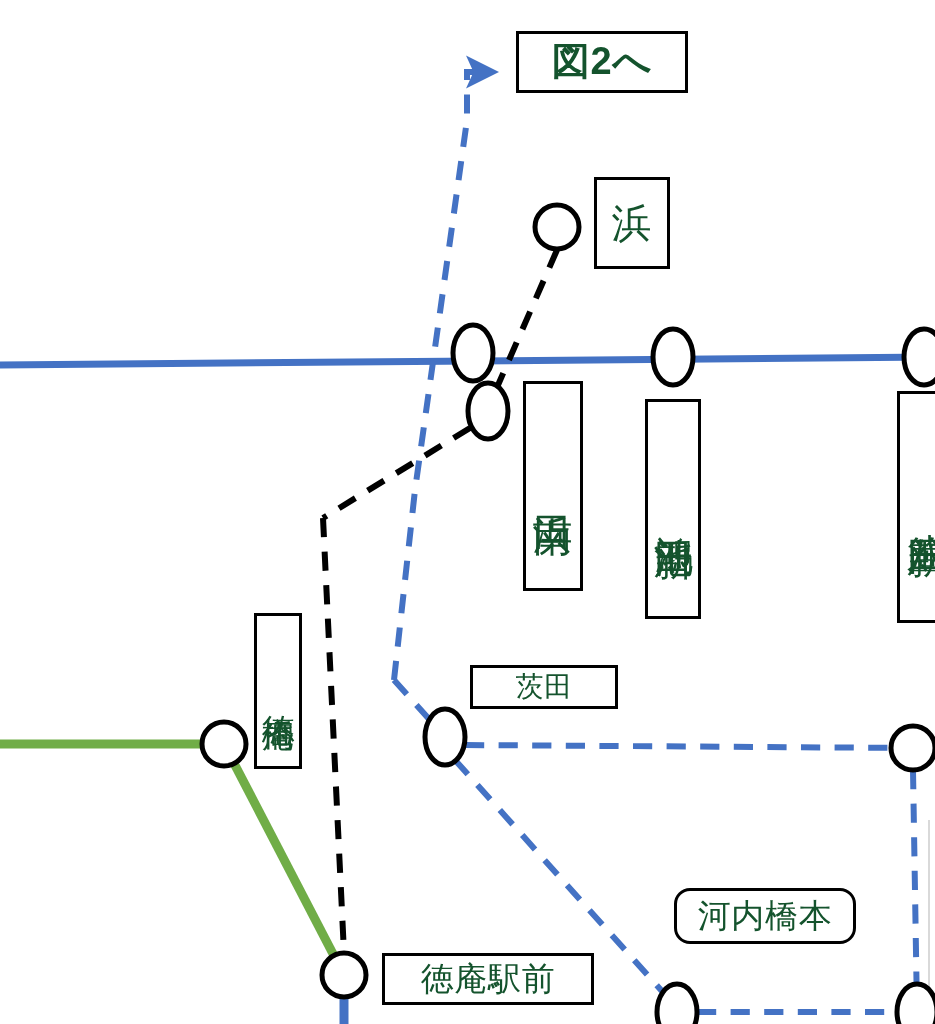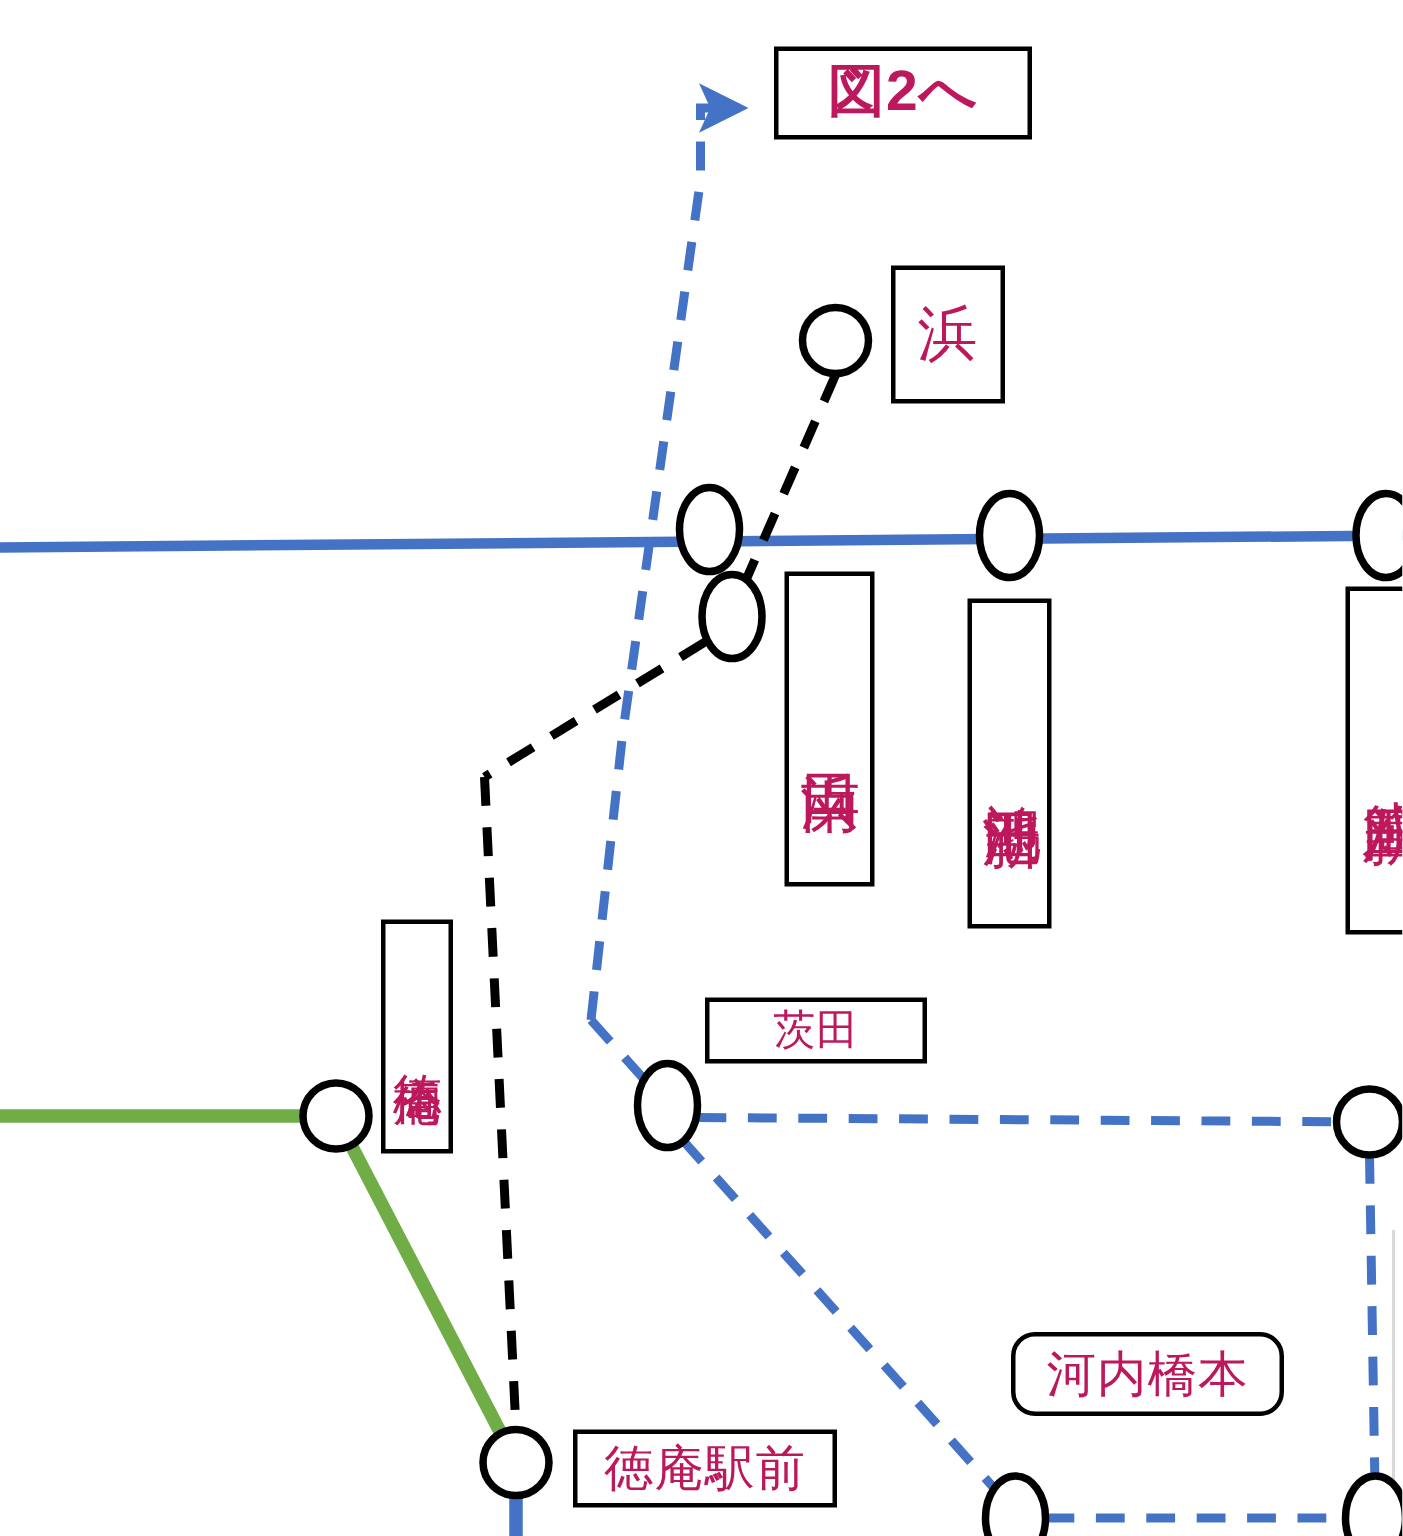--- a/index.html
+++ b/index.html
@@ -22,21 +22,21 @@
     left: 0;
     top: 0;
     width: 935px;
     height: 1024px;
   }
   .label-box {
     position: absolute;
     box-sizing: border-box;
     background: #ffffff;
     border: 3px solid #000000;
-    color: #be185d;
+    color: #14532d;
     display: flex;
     align-items: center;
     justify-content: center;
     font-weight: 700;
     line-height: 1.05;
     letter-spacing: 0.02em;
   }
   .label-box.vertical {
     writing-mode: vertical-rl;
     text-orientation: upright;
@@ -94,16 +94,16 @@
 
   <div id="labels-layer">
       <div class="label-box horizontal bold-title" style="left: 516px; top: 31px; width: 172px; height: 62px; font-size: 38px;">図2へ</div>
       <div class="label-box horizontal" style="left: 594px; top: 177px; width: 76px; height: 92px; font-size: 40px;">浜</div>
       <div class="label-box vertical" style="left: 523px; top: 381px; width: 60px; height: 210px; font-size: 40px;">浜南口</div>
       <div class="label-box vertical" style="left: 645px; top: 399px; width: 56px; height: 220px; font-size: 39px;">鴻池新田</div>
       <div class="label-box vertical" style="left: 897px; top: 391px; width: 58px; height: 232px; font-size: 39px;">八箇新田</div>
       <div class="label-box vertical" style="left: 254px; top: 613px; width: 48px; height: 156px; font-size: 33px;">徳庵橋</div>
       <div class="label-box horizontal" style="left: 470px; top: 665px; width: 148px; height: 44px; font-size: 28px;">茨田</div>
       <div class="label-box horizontal" style="left: 674px; top: 888px; width: 182px; height: 56px; font-size: 33px; border-radius: 16px;">河内橋本</div>
-      <div class="label-box horizontal" style="left: 382px; top: 953px; width: 176px; height: 52px; font-size: 33px;">徳庵駅前</div>
+      <div class="label-box horizontal" style="left: 382px; top: 953px; width: 212px; height: 52px; font-size: 33px;">徳庵駅前</div>
     </div>
 
 </div>
 
 </body></html>

